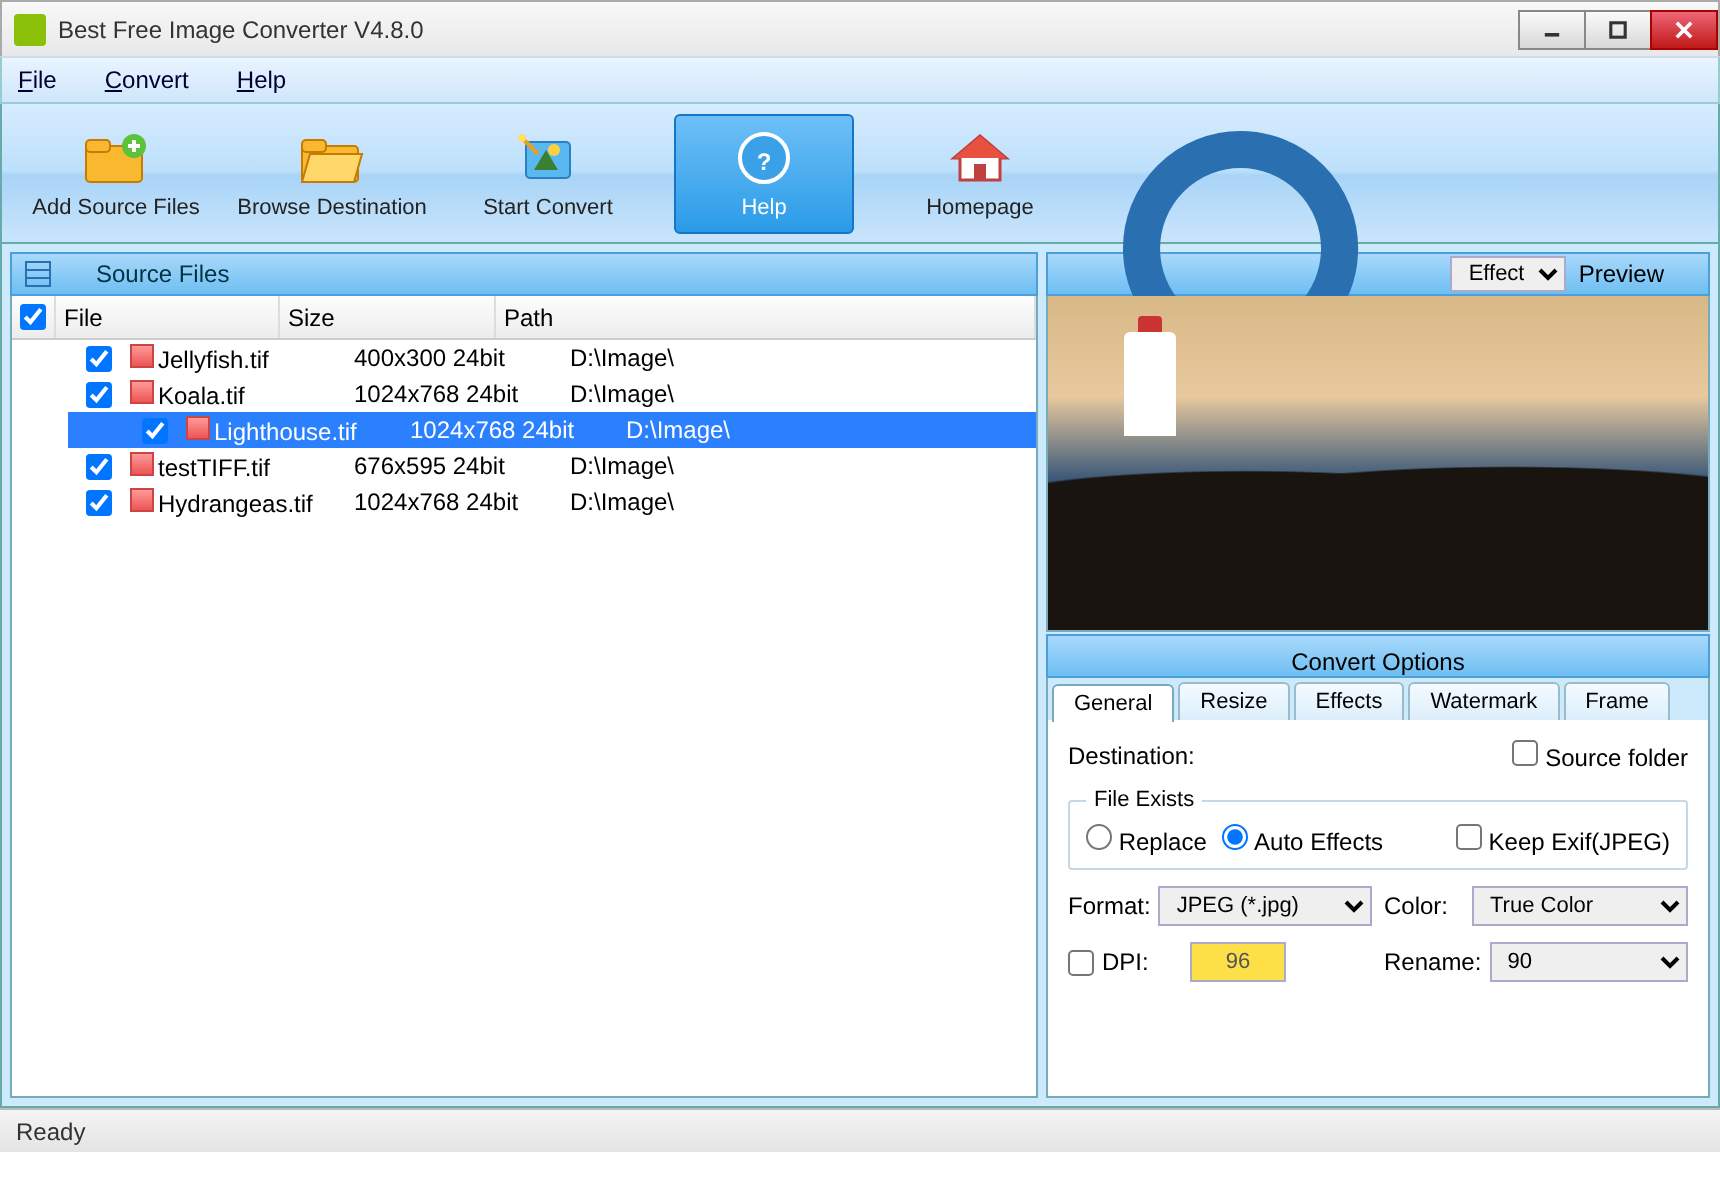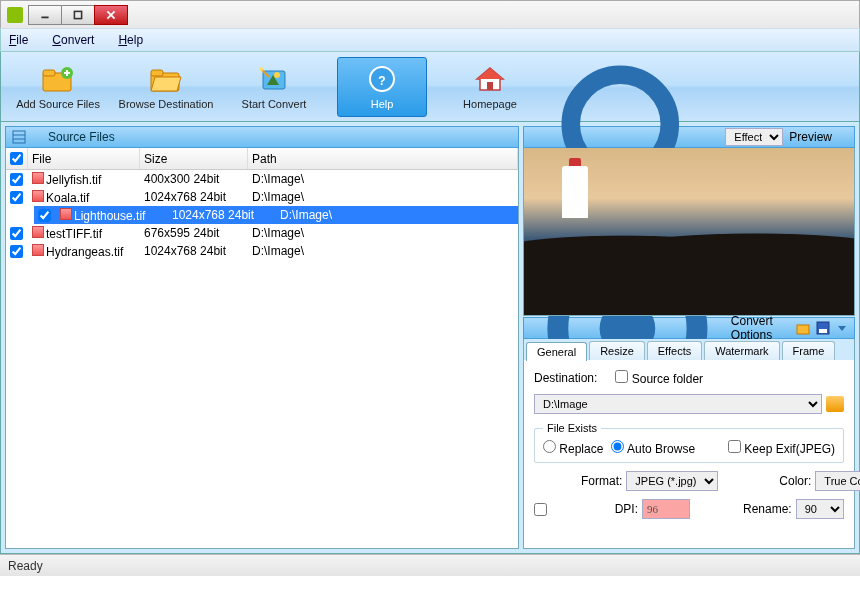--- a/index.html
+++ b/index.html
@@ -25,63 +25,64 @@
 .tbtn.active .tlabel { color: #fff; }
 
 .body { display: flex; height: 432px; border: 1px solid #6aa; border-top: none; background: #cde9fc; padding: 4px; gap: 4px; }
 .leftpane { flex: 1; display: flex; flex-direction: column; }
 .panelhdr { height: 22px; background: linear-gradient(#a9d9fb,#6dbef2); border: 1px solid #4aa0dc; display: flex; align-items: center; padding: 0 6px; gap: 22px; color: #034; }
 .panelhdr .gear { width:14px; height:14px; }
 .filegrid { flex: 1; background: #fff; border: 1px solid #7ab; border-top: none; display: flex; flex-direction: column; }
 .colhdr { display: grid; grid-template-columns: 22px 112px 108px 1fr; height: 22px; background: linear-gradient(#fdfdfd,#ececec); border-bottom: 1px solid #ccc; align-items: center; }
 .colhdr div { padding-left: 4px; border-right: 1px solid #ddd; height:100%; display:flex; align-items:center; }
 .rows { flex:1; overflow:auto; }
-.row { display: grid; grid-template-columns: 22px 112px 108px 1fr; height: 18px; align-items: center; }
+.row { display: grid; grid-template-columns: 22px 112px 108px 1fr; height: 18px; align-items: center; padding-left: 33px; }
 .row.sel { background: #2a80ff; color: #fff; margin-left: 28px; }
 .row div { padding-left: 4px; white-space: nowrap; overflow: hidden; }
 .row .chk { display:flex; align-items:center; gap:2px; }
 input[type=checkbox]{ width:13px; height:13px; }
 .fileicon { width:12px;height:12px;background:linear-gradient(#f99,#e55);display:inline-block;border:1px solid #c44; margin-right:2px;}
 
 .rightpane { width: 332px; display: flex; flex-direction: column; gap: 0; }
 .previewhdr { height: 22px; background: linear-gradient(#a9d9fb,#6dbef2); border: 1px solid #4aa0dc; display: flex; align-items: center; padding: 0 22px; gap: 6px; }
 .previewhdr select { height:18px; font-size:11px; }
 .preview { height: 168px; background: linear-gradient(to bottom,#d9b887 0%,#e8c99e 30%,#3a5878 55%,#1a2838 100%); border: 1px solid #7ab; border-top:none; position:relative; }
 .lighthouse { position:absolute; left:38px; top:18px; width:26px; height:52px; background:#fff; border-radius:3px 3px 0 0;}
 .lighthouse::before{content:"";position:absolute;top:-8px;left:7px;width:12px;height:8px;background:#c33;border-radius:2px 2px 0 0;}
 .rocks{position:absolute;bottom:0;left:0;right:0;height:72px;background:#1a1410;}
 .rocks::before{content:"";position:absolute;top:-20px;left:0;right:0;height:30px;background:radial-gradient(ellipse at 30% 100%,#1a1410 40%,transparent 42%),radial-gradient(ellipse at 70% 100%,#1a1410 45%,transparent 47%);}
 
-.opthdr { height: 22px; background: linear-gradient(#a9d9fb,#6dbef2); border: 1px solid #4aa0dc; display: flex; align-items: center; padding: 0 6px; gap: 6px; margin-top:1px;}
+.opthdr { height: 22px; background: linear-gradient(#a9d9fb,#6dbef2); border: 1px solid #4aa0dc; display: flex; align-items: center; padding: 0 6px; gap: 6px; margin-top:1px;flex-direction:column;}
 .opthdr .spacer{flex:1;}
 .opthdr .hicon{width:16px;height:16px;cursor:pointer;display:flex;align-items:center;justify-content:center;}
 .tabs { display:flex; background:#cde9fc; border-left:1px solid #7ab; border-right:1px solid #7ab; padding-top:2px;}
 .tab { padding: 3px 10px; border:1px solid #9bc; border-bottom:none; background:linear-gradient(#f4faff,#dceefb); margin-left:2px; border-radius:3px 3px 0 0; cursor:pointer; font-size:11px;}
 .tab.active{ background:#fff; border-color:#7ab; position:relative; top:1px;}
 .optbody { flex:1; background:#fff; border:1px solid #7ab; border-top:none; padding:10px; display:flex; flex-direction:column; gap:8px;}
-.destrow{display:flex;align-items:center;gap:18px;}
+.destrow{display:flex;align-items:center;gap:18px;justify-content:space-between;}
 .pathrow{display:flex;align-items:center;gap:4px;}
 .pathrow select{flex:1; height:20px;}
 .foldericon{width:18px;height:16px;background:linear-gradient(#fc6,#e90);border-radius:2px;cursor:pointer;}
 fieldset{border:1px solid #c4d8e8; padding:6px 8px; border-radius:2px;}
 fieldset legend{font-size:11px; padding:0 4px;}
 .radiorow{display:flex; align-items:center; gap:8px;}
 .formrow{display:flex; align-items:center; gap:6px;}
-.formrow label{min-width:40px; text-align:right;margin-left:47px;}
+.formrow label{min-width:40px; text-align:left;}
 .formrow .half{display:flex;align-items:center;gap:4px;flex:1;}
 select,input[type=text]{height:20px;font-size:11px;border:1px solid #aac;padding:0 4px;}
 .spinner{width:48px;}
 
 .status { height: 22px; background: linear-gradient(#f4f4f4,#e4e4e4); border-top:1px solid #bbb; display:flex; align-items:center; padding:0 8px; color:#333;}
 </style>
 </head>
 <body>
 
 <div class="titlebar">
   <div class="icon"></div>
+  <div class="title">Best Free Image Converter V4.8.0</div>
   <div class="winbtns">
     <div class="winbtn">
         <svg viewBox="0 0 10 10">
           <line x1="2" y1="7" x2="8" y2="7" stroke="#333" stroke-width="1.5"></line>
         </svg>
       </div>
     <div class="winbtn">
         <svg viewBox="0 0 10 10">
           <rect x="2" y="2" width="6" height="6" fill="none" stroke="#333" stroke-width="1.3"></rect>
         </svg>
@@ -264,48 +265,44 @@
       <div class="tab">Resize</div>
       <div class="tab">Effects</div>
       <div class="tab">Watermark</div>
       <div class="tab">Frame</div>
     </div>
     <div class="optbody">
       <div class="destrow">
         <span>Destination:</span>
         <label><input type="checkbox" style=""> <span>Source folder</span></label>
       </div>
-      <div class="pathrow">
-        <select><option>D:\Image</option></select>
-        <div class="foldericon"></div>
-      </div>
       <fieldset>
         <legend>File Exists</legend>
         <div class="radiorow">
           <label><input type="radio" name="fe" style=""> <span>Replace</span></label>
-          <label><input type="radio" name="fe" checked="" style=""> <span>Auto Browse</span></label>
+          <label><input type="radio" name="fe" checked="" style=""> <span>Auto Effects</span></label>
           <div style="flex:1"></div>
           <label><input type="checkbox" style=""> <span>Keep Exif(JPEG)</span></label>
         </div>
       </fieldset>
       <div class="formrow">
         <div class="half">
             <label>Format:</label>
         <select style="flex:1"><option>JPEG (*.jpg)</option></select>
           </div>
         <div class="half">
             <label>Color:</label>
         <select style="flex:1"><option>True Color</option></select>
           </div>
       </div>
       <div class="formrow">
         <div class="half">
             <input type="checkbox" style="">
             <label>DPI:</label>
-        <input type="text" class="spinner" disabled="" style="text-align: left; background: #fca5a5; font-family: Liberation Serif, serif;" value="96">
+        <input type="text" class="spinner" disabled="" style="text-align: center; background: #fde047;" value="96">
           </div>
         <div class="half">
             <label>Rename:</label>
         <select style="flex:1"><option>90</option></select>
           </div>
       </div>
     </div>
   </div>
 </div>
 

